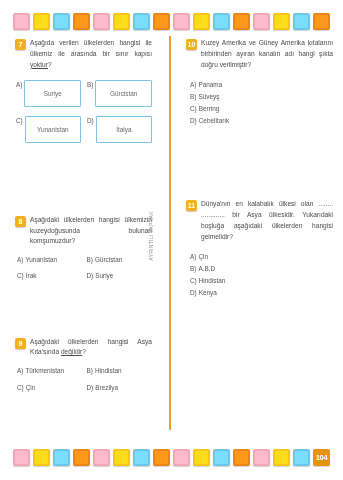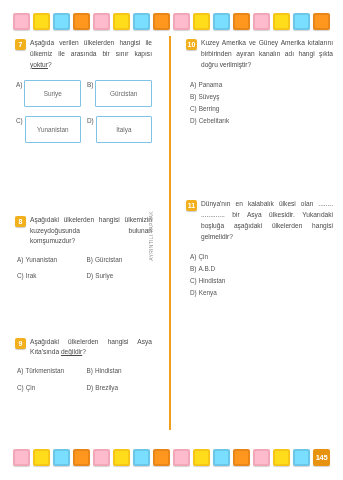--- a/index.html
+++ b/index.html
@@ -334,15 +334,15 @@
     <div class="sq blue"></div>
     <div class="sq orange"></div>
     <div class="sq pink"></div>
     <div class="sq yellow"></div>
     <div class="sq blue"></div>
     <div class="sq orange"></div>
     <div class="sq pink"></div>
     <div class="sq yellow"></div>
     <div class="sq blue"></div>
     <div class="sq pagenum">
-      <span class="pagenum-text">145</span>
+      <span class="pagenum-text">104</span>
     </div>
   </div>
 
 </body></html>

